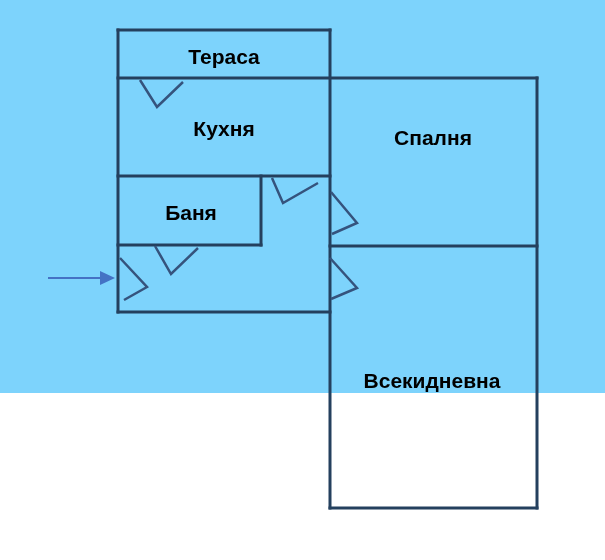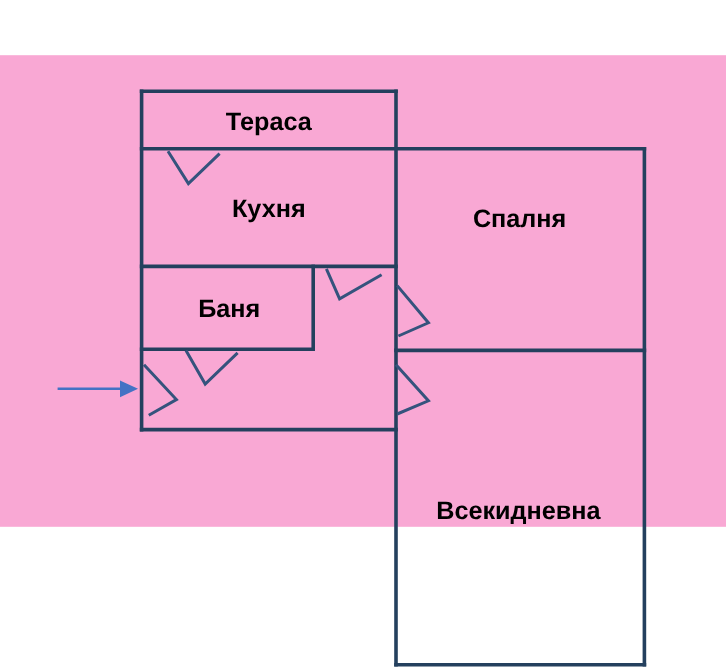--- a/index.html
+++ b/index.html
@@ -8,22 +8,21 @@
     background: #ffffff;
     width: 605px;
     height: 560px;
     overflow: hidden;
     font-family: "Liberation Sans", sans-serif;
   }
   .plan-wrap {
     position: relative;
     width: 605px;
     height: 393px;
-    background: #f9a8d4;
-    margin-top: 46px;
+    background: #7dd3fc;
   }
   svg { display: block; }
   text.room-label {
     font-family: "Liberation Sans", "DejaVu Sans", sans-serif;
     font-weight: bold;
     fill: #000000;
     text-anchor: middle;
   }
 </style>
 </head>

